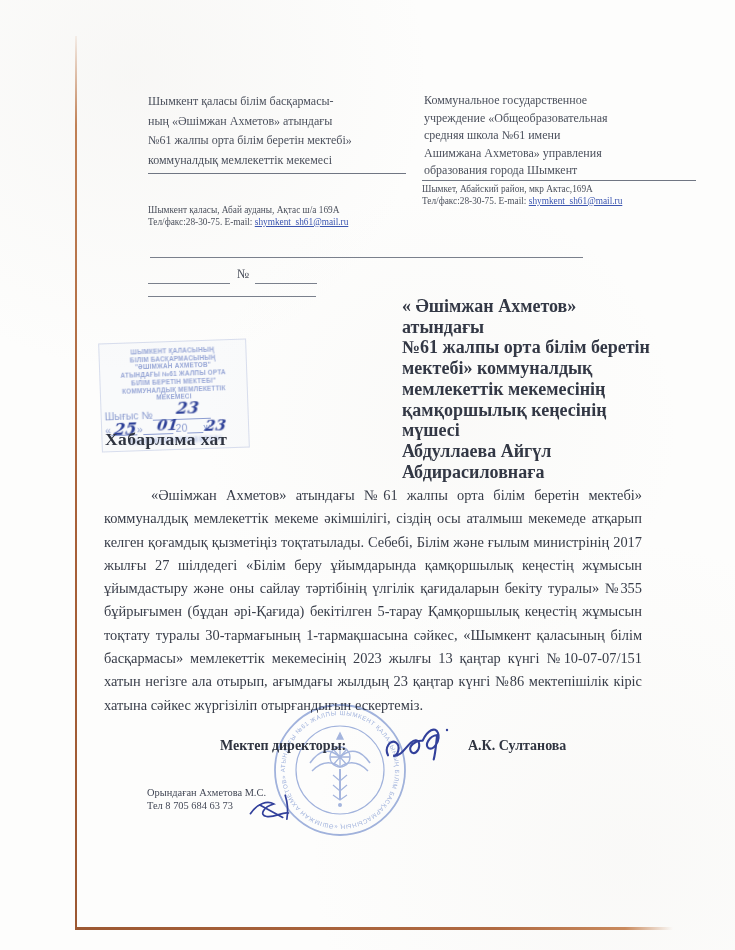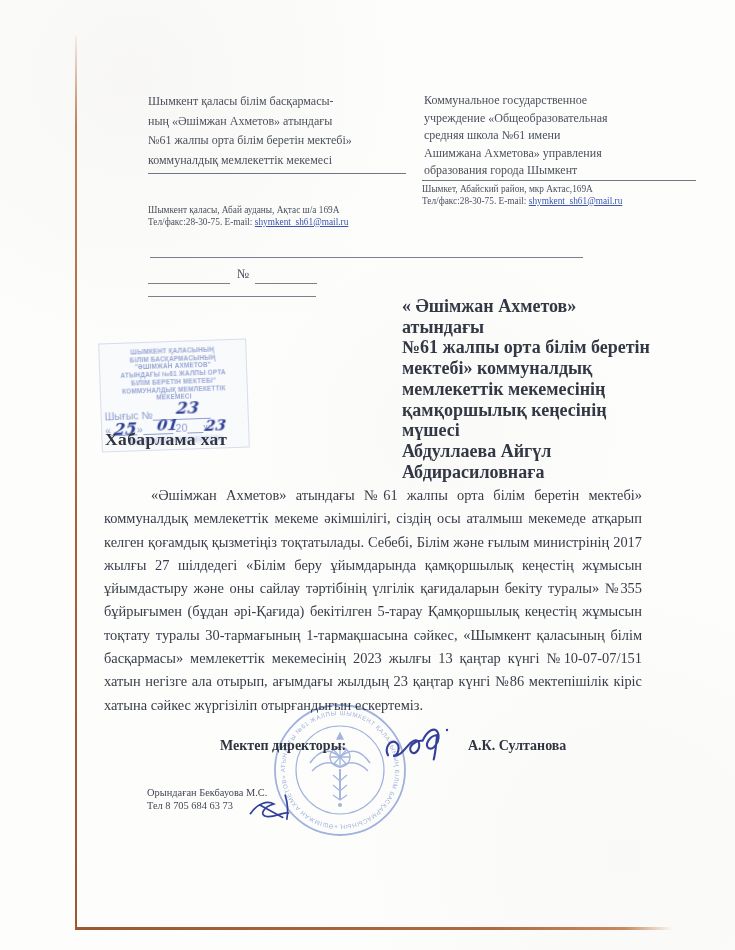--- a/index.html
+++ b/index.html
@@ -157,21 +157,21 @@
       <path d="M30,24 c5,-4 9,-2 8,4 c-1,6 -7,9 -9,4 c-2,-5 6,-10 12,-9"></path>
       <path d="M42,23 c6,-10 14,-13 16,-6 c2,7 -6,18 -11,14 c-4,-3 2,-12 10,-12 c-2,8 -3,16 -6,24"></path>
     </g>
     <circle cx="66" cy="12" r="1.2" fill="#32409b"></circle>
   </svg>
 
   <div class="abs sig-role">Мектеп директоры:</div>
   <div class="abs sig-name">А.К. Султанова</div>
 
   <div class="abs exec">
-    <div>Орындаған Бекбауова  М.С.</div>
+    <div>Орындаған Ахметова  М.С.</div>
     <div>Тел 8 705 684 63 73</div>
   </div>
   <svg class="abs svg-abs" style="left:246px;top:790px;width:56px;height:34px;" viewBox="0 0 56 34">
     <g fill="none" stroke="#32409b" stroke-width="1.7" stroke-linecap="round" transform="rotate(-4 28 17)">
       <path d="M4,22 c8,-10 18,-12 24,-8 c-10,2 -16,10 -8,12 c8,2 16,-4 22,-2"></path>
       <path d="M14,14 l22,14 M40,6 c2,8 2,16 0,24"></path>
     </g>
   </svg>
 
 </div>

